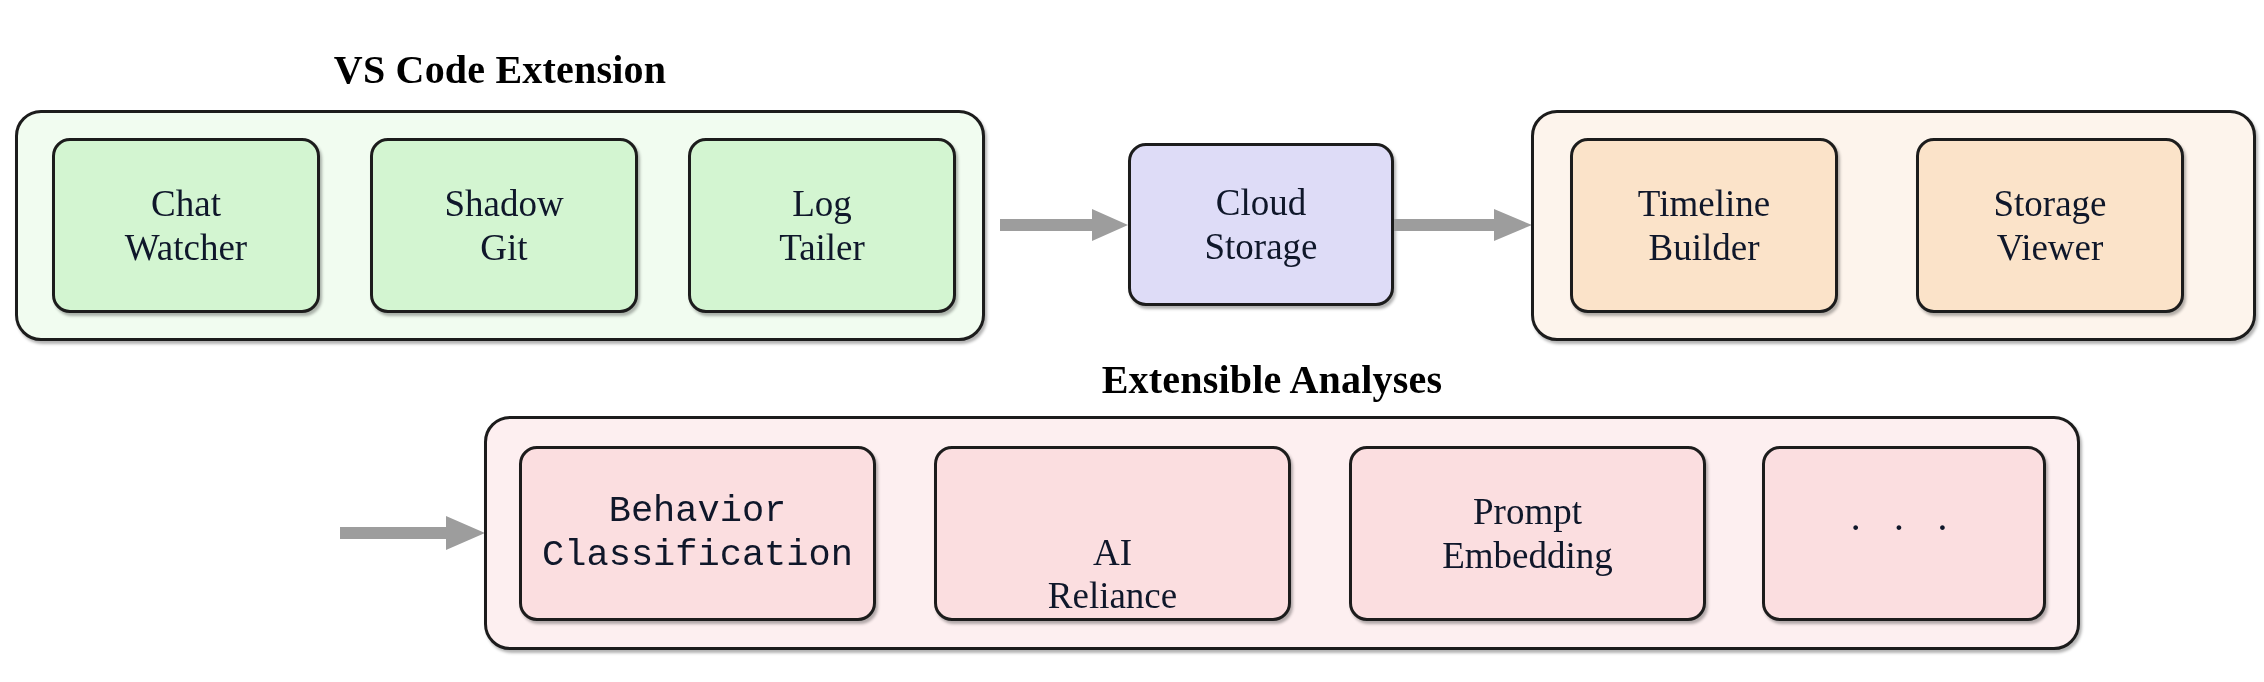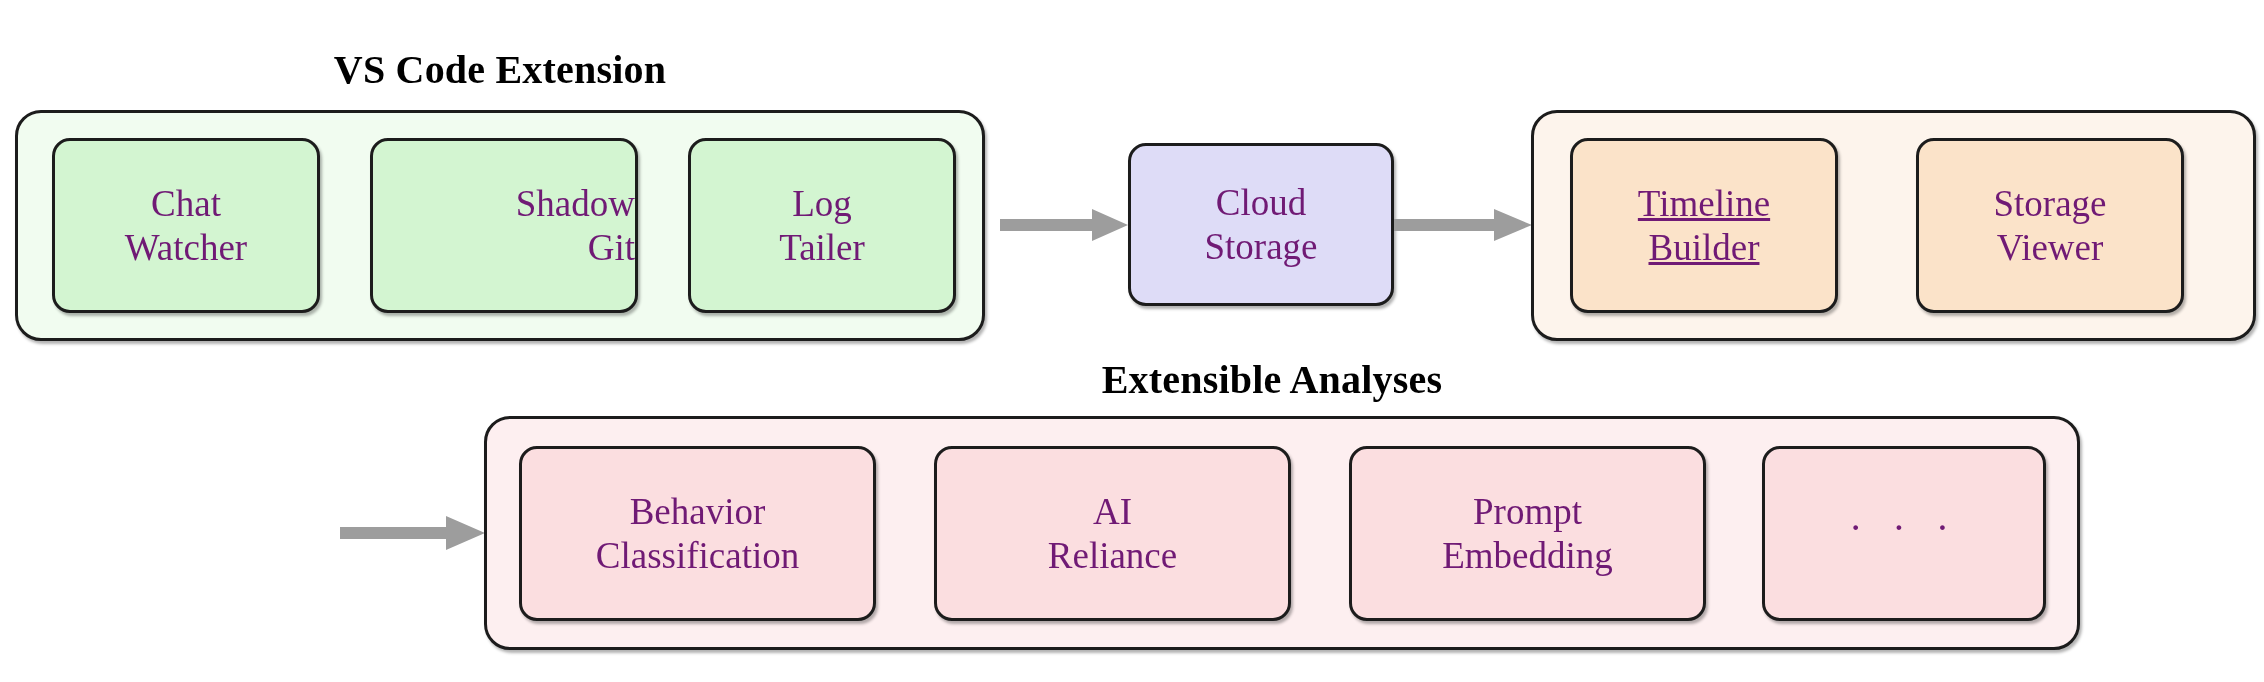--- a/index.html
+++ b/index.html
@@ -51,21 +51,21 @@
     border: 3px solid #1c1c1c;
     border-radius: 18px;
     box-shadow: 2px 3px 3px rgba(0,0,0,0.30);
     display: flex;
     flex-direction: column;
     align-items: center;
     justify-content: center;
     text-align: center;
     font-size: 37px;
     line-height: 1.18;
-    color: #701a75;
+    color: #0f172a;
   }
   .node.green  { background: #d3f5d1; }
   .node.peach  { background: #fbe3c9; }
   .node.pink   { background: #fbdee0; }
   .node.lav    { background: #dedcf7; }
   .node .ln { display: block; white-space: nowrap; }
   .node .dots {
     display: block;
     font-size: 40px;
     letter-spacing: 10px;
@@ -88,21 +88,21 @@
 
   <div class="group-title" style="left:300px; top:50px; width:400px;">VS Code Extension</div>
 
   <div class="group-box green" style="left:15px; top:110px; width:970px; height:231px;"></div>
 
   <div class="node green" style="left:52px; top:138px; width:268px; height:175px;">
     <span class="ln">Chat</span>
     <span class="ln">Watcher</span>
   </div>
 
-  <div class="node green" style="left:370px; top:138px; width:268px; height:175px;align-items:flex-end;">
+  <div class="node green" style="left:370px; top:138px; width:268px; height:175px;">
     <span class="ln">Shadow</span>
     <span class="ln">Git</span>
   </div>
 
   <div class="node green" style="left:688px; top:138px; width:268px; height:175px;">
     <span class="ln">Log</span>
     <span class="ln">Tailer</span>
   </div>
 
   <div class="arrow" style="left:1000px; top:205px; width:130px;">
@@ -118,46 +118,46 @@
 
   <div class="arrow" style="left:1394px; top:205px; width:140px;">
     <svg width="140" height="40" viewBox="0 0 140 40">
       <path d="M0,14 L100,14 L100,4 L138,20 L100,36 L100,26 L0,26 Z" fill="#9d9d9d"></path>
     </svg>
   </div>
 
 
   <div class="group-box peach" style="left:1531px; top:110px; width:725px; height:231px;"></div>
 
-  <div class="node peach" style="left:1570px; top:138px; width:268px; height:175px;text-decoration:underline;">
+  <div class="node peach" style="left:1570px; top:138px; width:268px; height:175px;">
     <span class="ln">Timeline</span>
     <span class="ln">Builder</span>
   </div>
 
   <div class="node peach" style="left:1916px; top:138px; width:268px; height:175px;">
     <span class="ln">Storage</span>
     <span class="ln">Viewer</span>
   </div>
 
   <div class="group-title" style="left:1072px; top:360px; width:400px;">Extensible Analyses</div>
 
   <div class="arrow" style="left:340px; top:513px; width:146px;">
     <svg width="146" height="40" viewBox="0 0 146 40">
       <path d="M0,14 L106,14 L106,3 L145,20 L106,37 L106,26 L0,26 Z" fill="#9d9d9d"></path>
     </svg>
   </div>
 
   <div class="group-box pink" style="left:484px; top:416px; width:1596px; height:234px;"></div>
 
-  <div class="node pink" style="left:519px; top:446px; width:357px; height:175px;">
+  <div class="node pink" style="left:519px; top:446px; width:357px; height:175px;font-family:Liberation Mono, monospace;">
     <span class="ln">Behavior</span>
     <span class="ln">Classification</span>
   </div>
 
-  <div class="node pink" style="left:934px; top:446px; width:357px; height:175px;">
+  <div class="node pink" style="left:934px; top:446px; width:357px; height:175px;justify-content:flex-end;">
     <span class="ln">AI</span>
     <span class="ln">Reliance</span>
   </div>
 
   <div class="node pink" style="left:1349px; top:446px; width:357px; height:175px;">
     <span class="ln">Prompt</span>
     <span class="ln">Embedding</span>
   </div>
 
   <div class="node pink" style="left:1762px; top:446px; width:284px; height:175px;">

